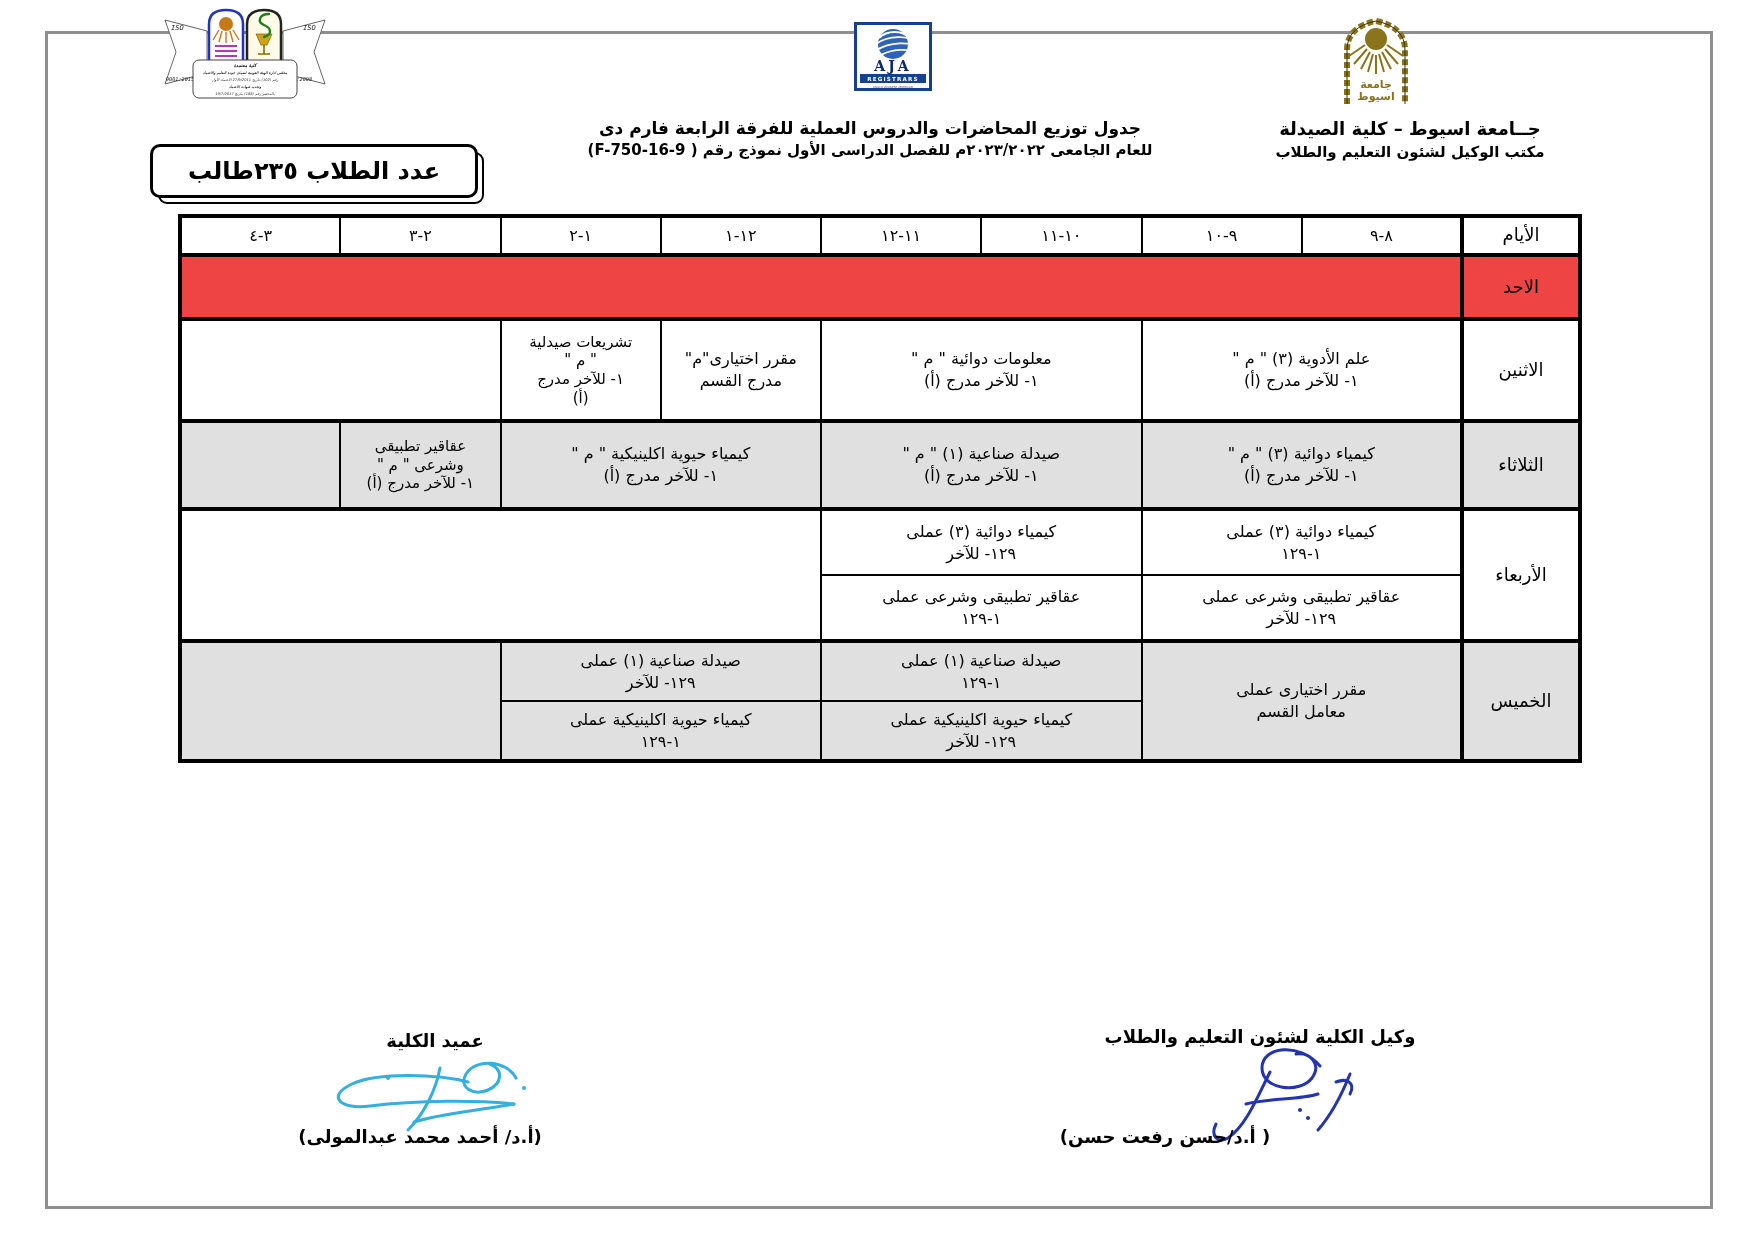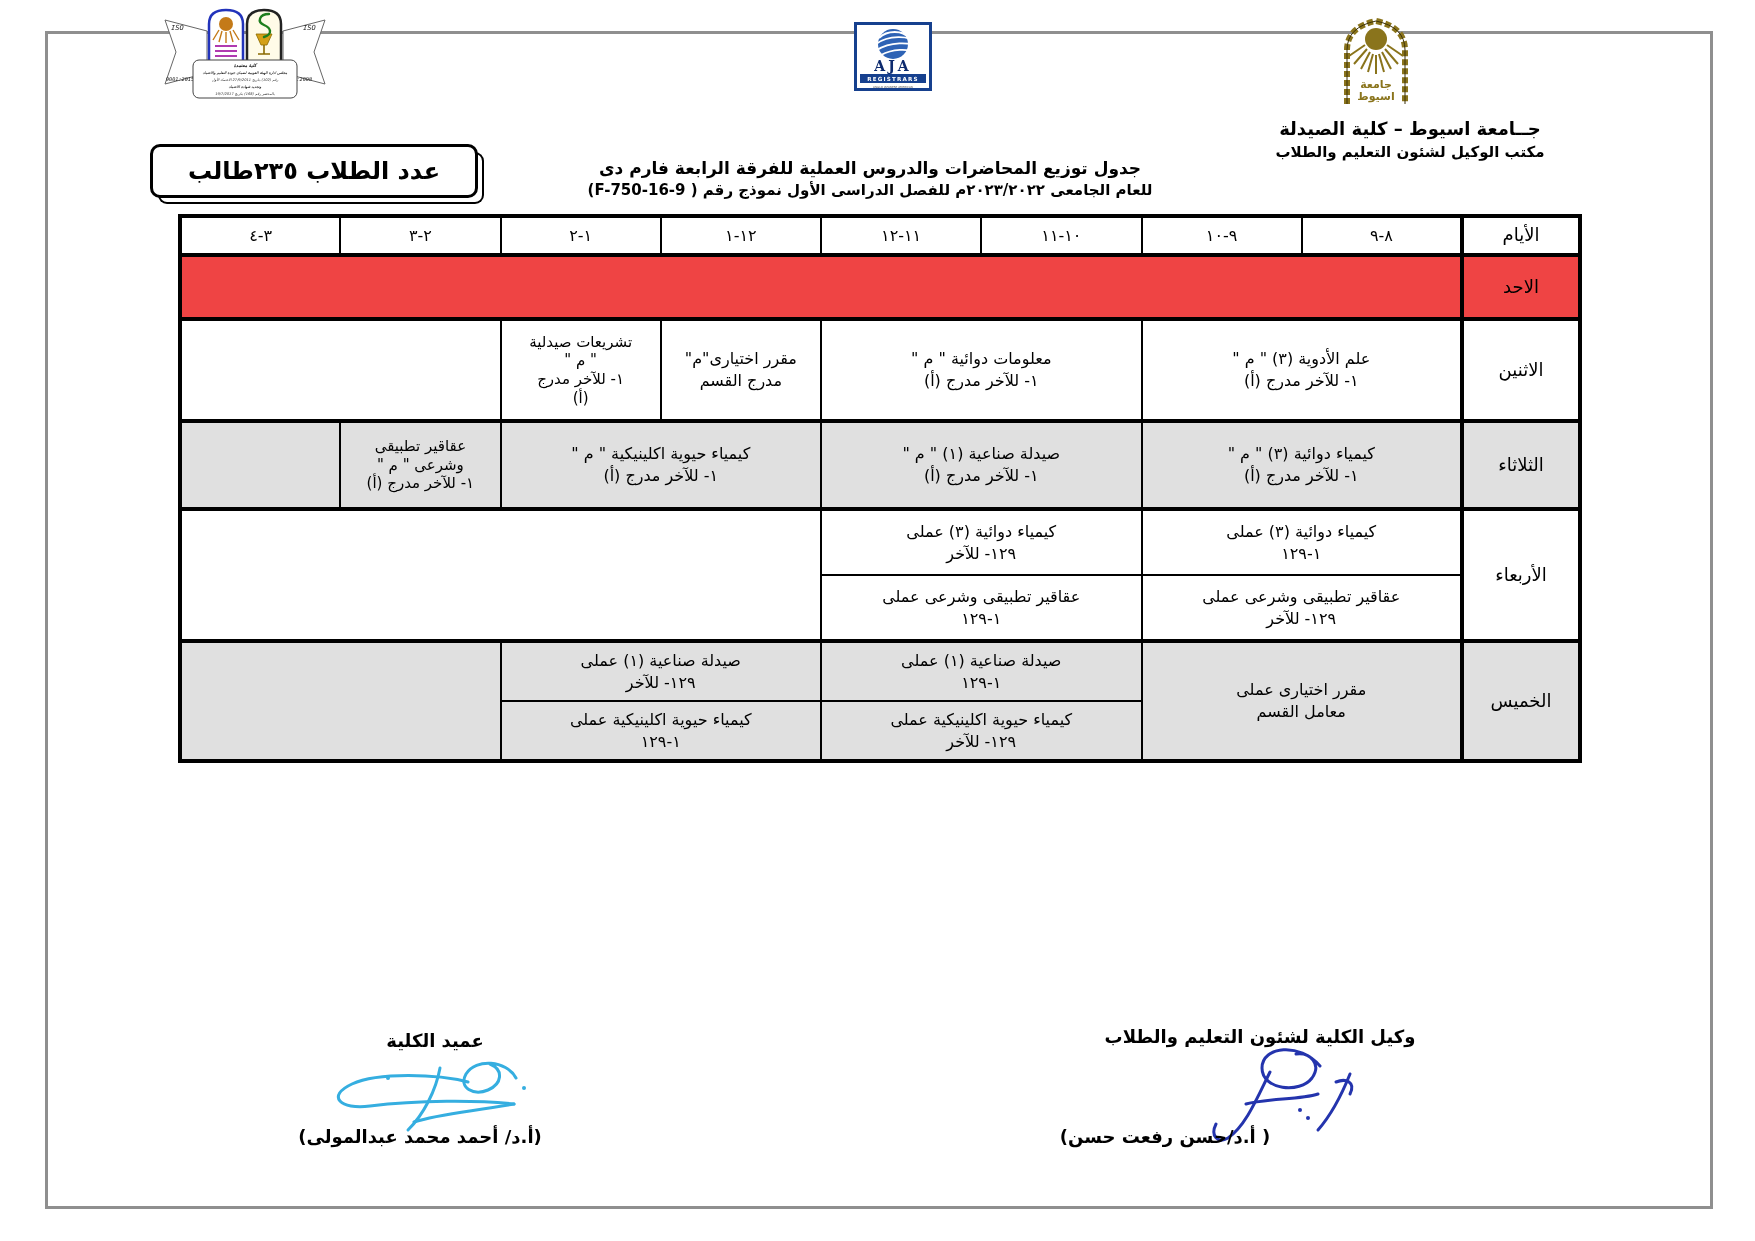--- a/index.html
+++ b/index.html
@@ -11,21 +11,21 @@
 
   
   .iso{position:absolute;left:163px;top:4px;width:164px;height:100px;font-style:italic;}
   .aja{position:absolute;left:828px;top:22px;width:78px;height:74px;padding-left:26px;}
   .uni{position:absolute;left:1334px;top:14px;width:84px;height:94px;}
 
   
   .org{position:absolute;left:1245px;top:118px;width:330px;text-align:center;direction:rtl;font-weight:bold;}
   .org .l1{font-size:18px;}
   .org .l2{font-size:15px;margin-top:4px;text-align:center;}
-  .title{position:absolute;left:555px;top:118px;width:630px;text-align:center;direction:rtl;font-weight:bold;margin-top:40px;}
+  .title{position:absolute;left:555px;top:118px;width:630px;text-align:center;direction:rtl;font-weight:bold;}
   .title .l1{font-size:17px;}
   .title .l2{font-size:15px;margin-top:3px;}
   .stubox{
     position:absolute;left:150px;top:144px;width:322px;height:48px;border:3px solid #000;border-radius:10px;
     box-shadow:7px 7px 0 -3px #fff,7px 7px 0 -1px #000;
     display:flex;align-items:center;justify-content:center;direction:rtl;font-weight:bold;font-size:24px;background:#fff;
   }
 
   
   table.schedule{position:absolute;left:178px;top:214px;width:1404px;border-collapse:collapse;table-layout:fixed;border:4px solid #000;background:#fff;}

